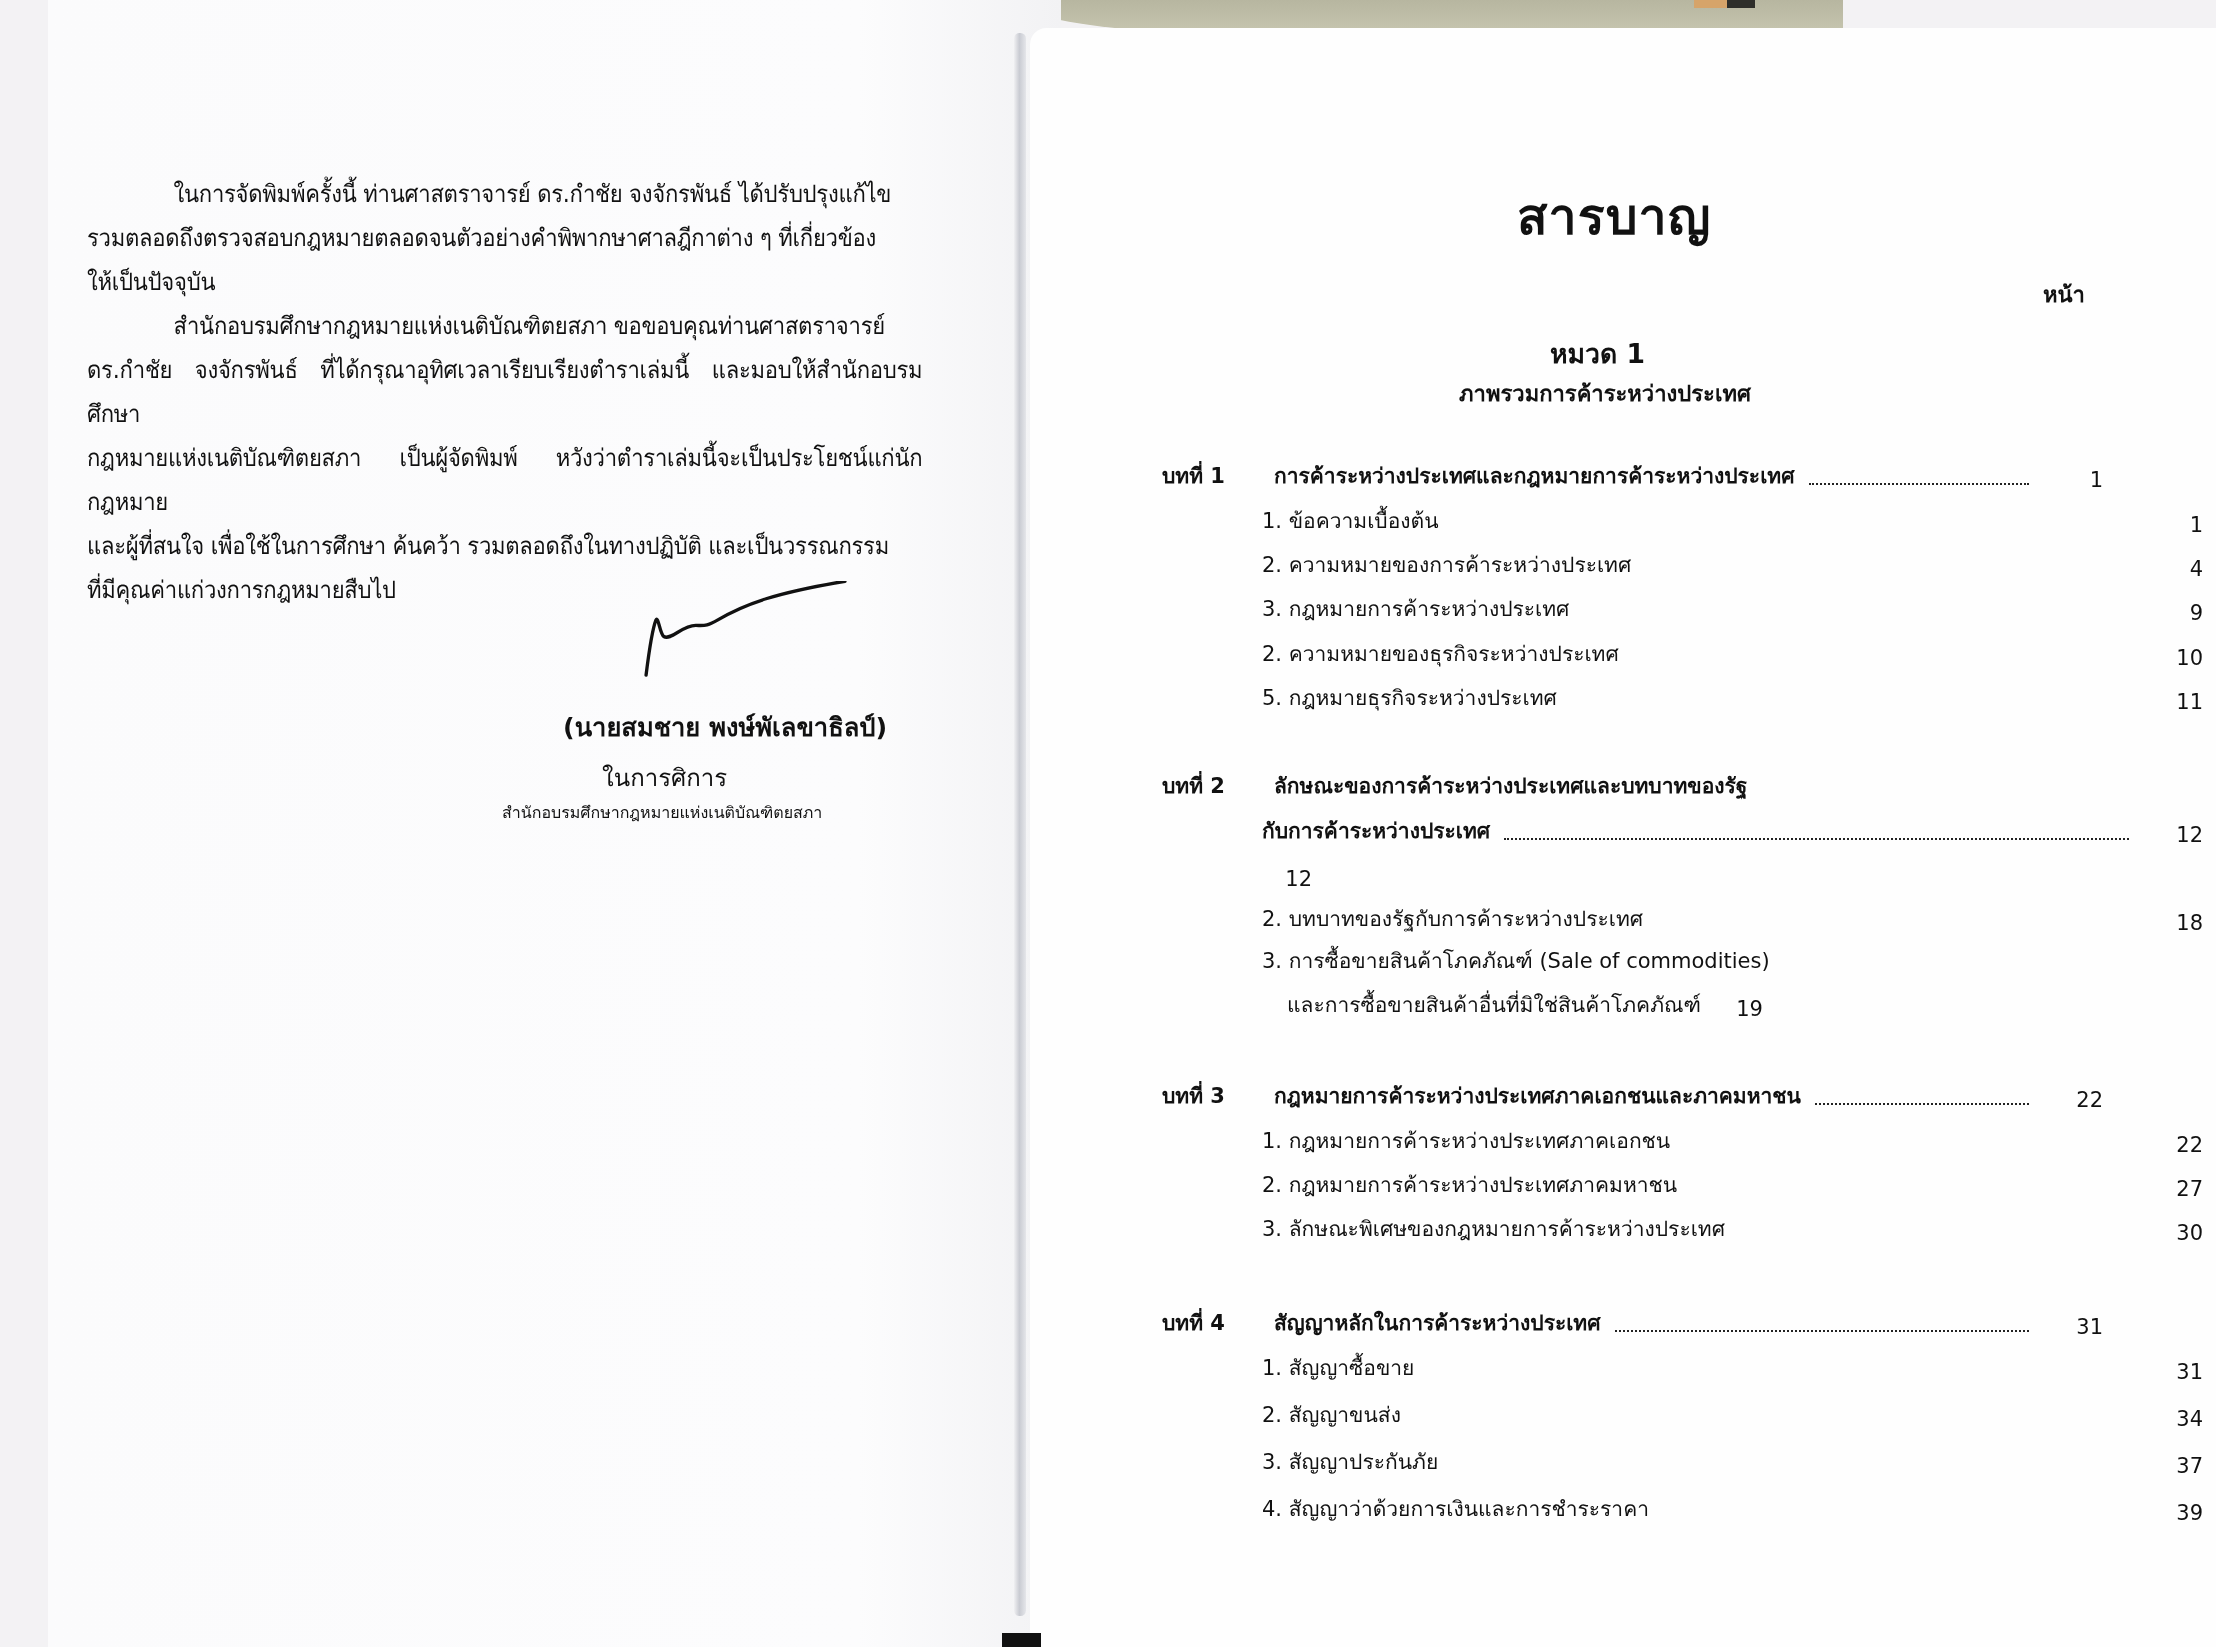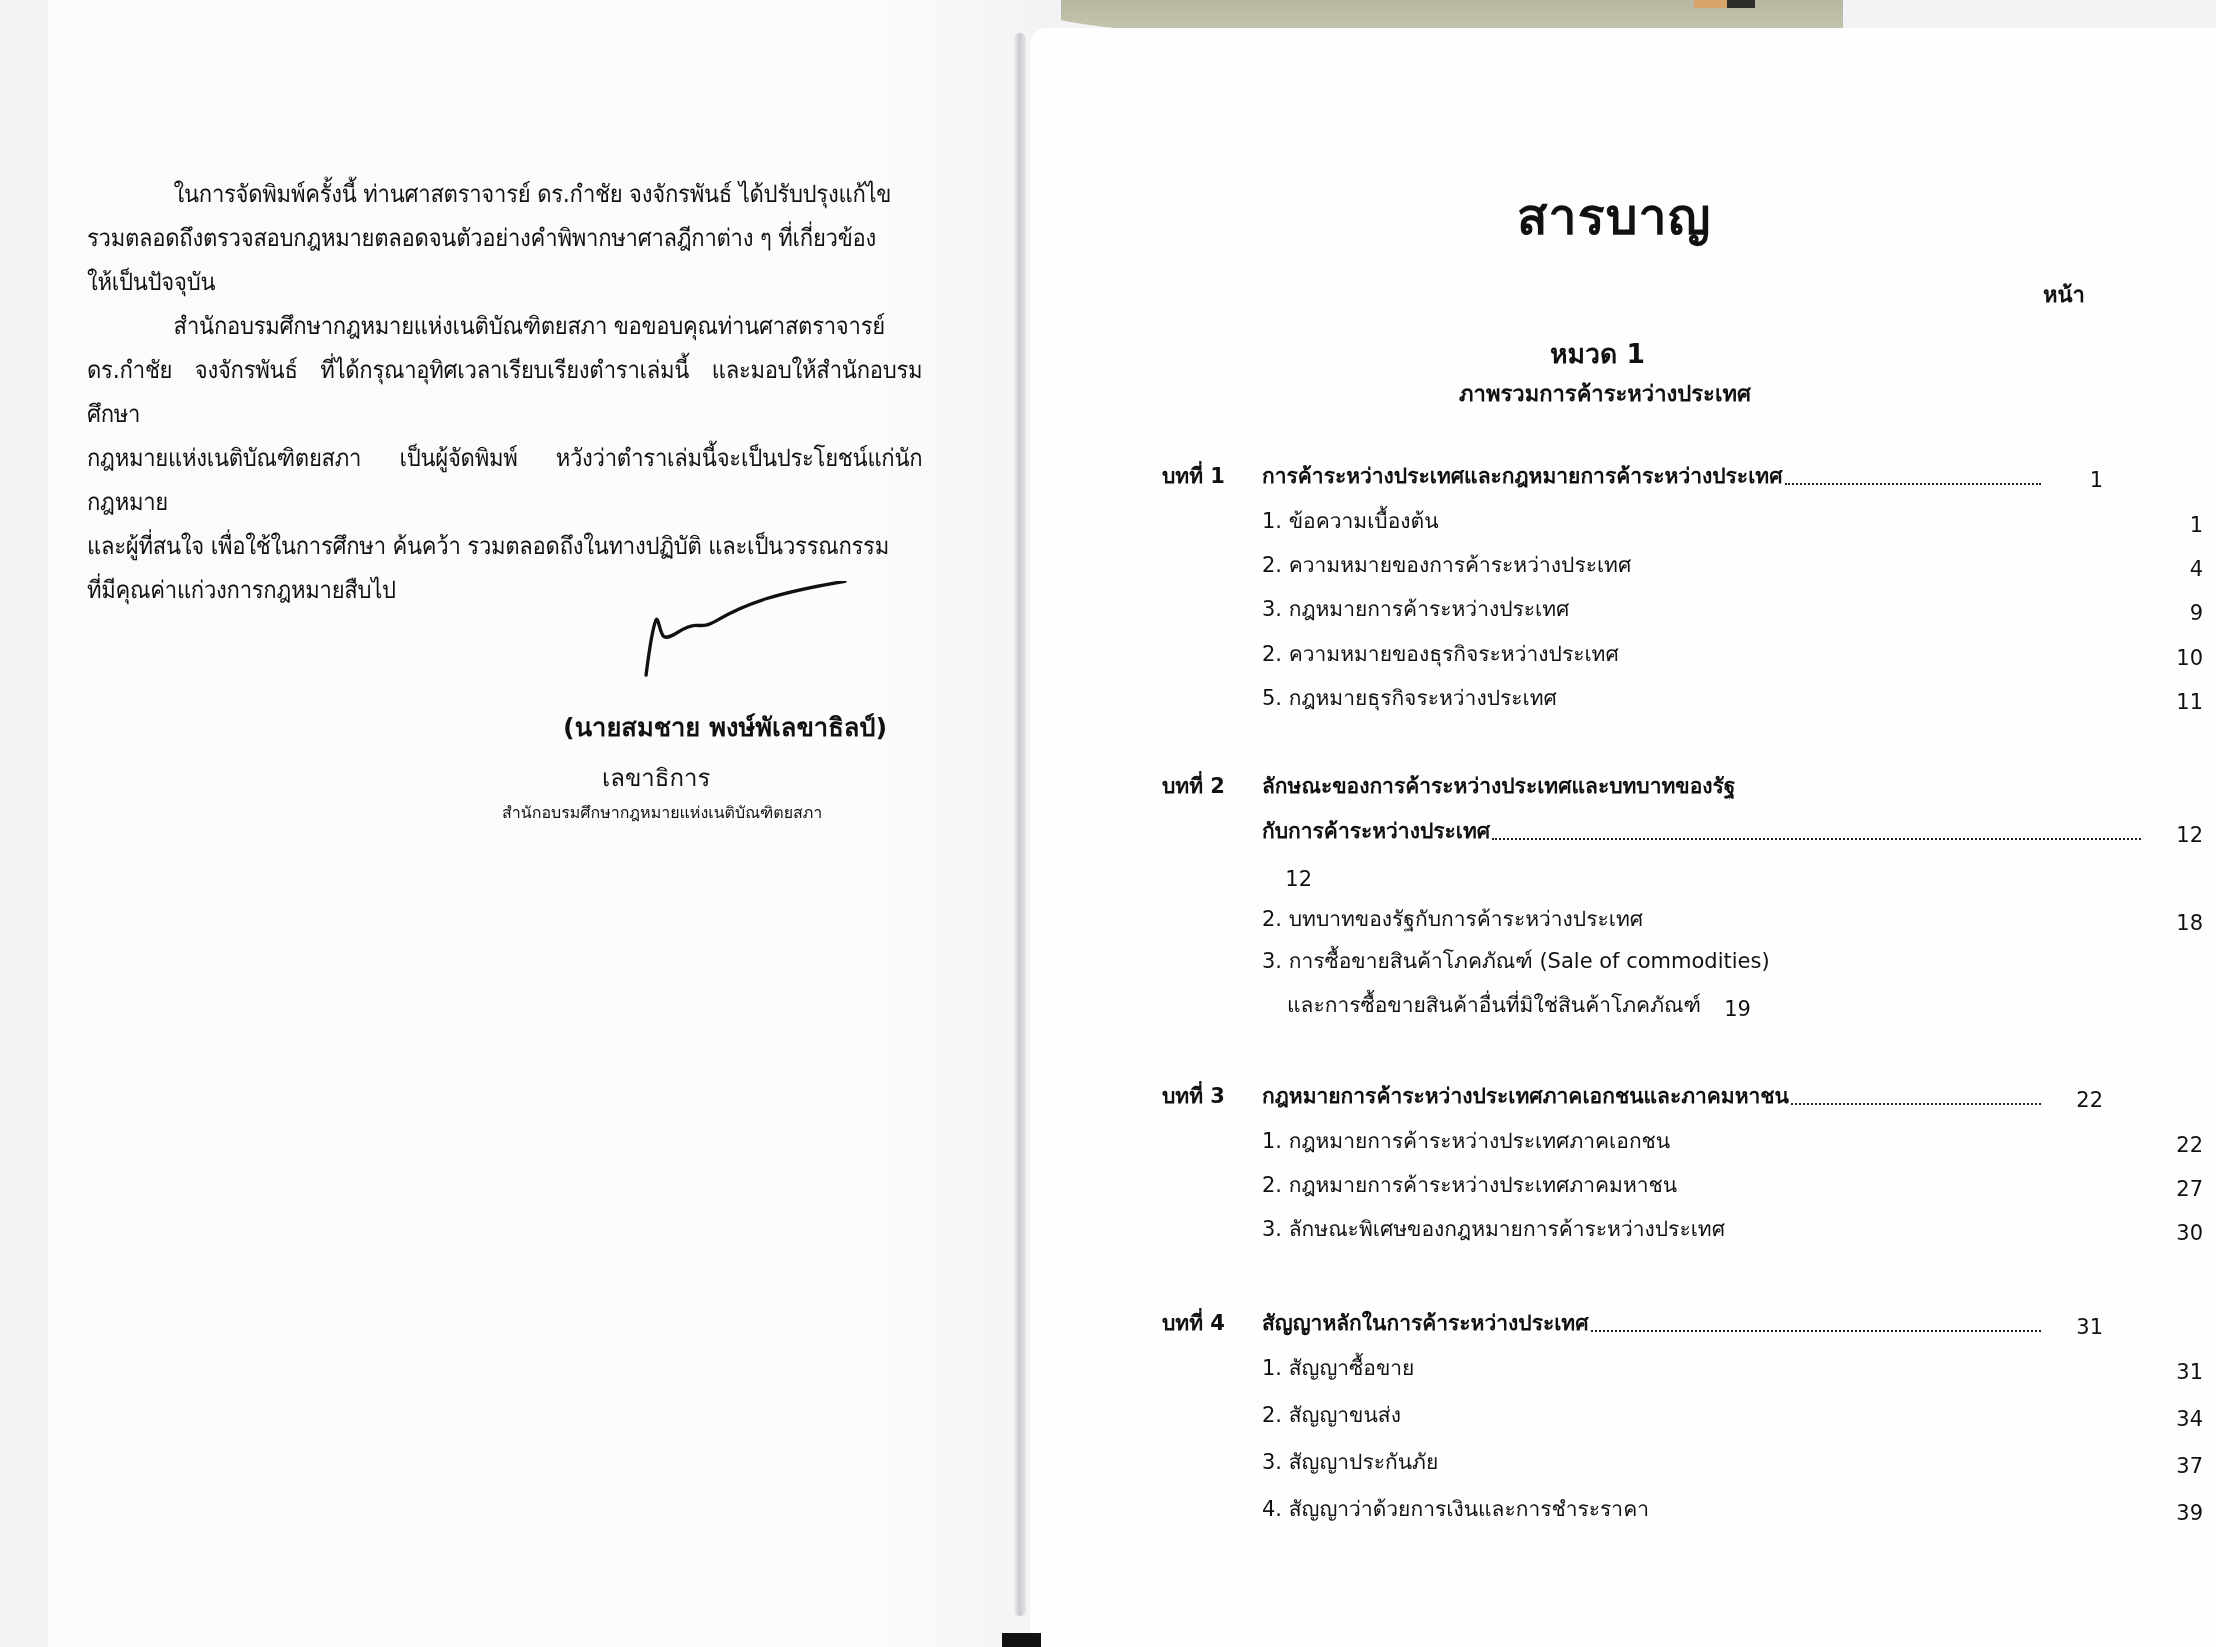--- a/index.html
+++ b/index.html
@@ -66,21 +66,21 @@
       position: absolute; left: 1550px; top: 332px; width: 199px; 
       font-size: 26.6px; font-weight: bold;
     }
     .part-title {
       position: absolute; left: 1439px; top: 376px; width: 332px; text-align: center;
       font-size: 22px; font-weight: bold;
     }
     .toc { position: absolute; left: 1162px; top: 0; width: 941px; }
     .row {
       position: absolute; left: 0; width: 941px; height: 33px;
-      font-size: 21px; display: flex; align-items: flex-end;
+      font-size: 21px; display: flex; align-items: flex-end; gap: 12px;
     }
     .row .ch-label { width: 100px; font-weight: bold; flex: none; }
     .row .ch-title { font-weight: bold; flex: none; white-space: nowrap; }
     .row .leader {
       flex: 1; border-bottom: 2.2px dotted #222; margin: 0 12px 6.6px 2.2px; height: 1.1px;
     }
     .row .pg { width: 50px; text-align: right; flex: none; font-family: "DejaVu Sans", sans-serif; }
     .row.sub { padding-left: 100px; }
     .row.sub .sub-title { flex: 1; white-space: nowrap; }
     .row.sub2 { padding-left: 125px; }
@@ -103,21 +103,21 @@
     <p>ดร.กำชัย จงจักรพันธ์ ที่ได้กรุณาอุทิศเวลาเรียบเรียงตำราเล่มนี้ และมอบให้สำนักอบรมศึกษา</p>
     <p>กฎหมายแห่งเนติบัณฑิตยสภา เป็นผู้จัดพิมพ์ หวังว่าตำราเล่มนี้จะเป็นประโยชน์แก่นักกฎหมาย</p>
     <p>และผู้ที่สนใจ เพื่อใช้ในการศึกษา ค้นคว้า รวมตลอดถึงในทางปฏิบัติ และเป็นวรรณกรรม</p>
     <p>ที่มีคุณค่าแก่วงการกฎหมายสืบไป</p>
   </div>
 
   <svg class="sig-svg" width="221" height="111" viewBox="0 0 400 200">
     <path d="M20 170 C 25 130, 30 90, 38 70 C 42 62, 45 95, 52 100 C 65 108, 85 80, 110 80 C 125 80, 130 82, 150 70 C 200 40, 260 20, 380 0" fill="none" stroke="#111" stroke-width="6" stroke-linecap="round"></path>
   </svg>
   <div class="signer-name">(นายสมชาย  พงษ์พัเลขาธิลป์)</div>
-  <div class="signer-title">เลขาธิการ</div>
+  <div class="signer-title">ในการศิการ</div>
   <div class="signer-org">สำนักอบรมศึกษากฎหมายแห่งเนติบัณฑิตยสภา</div>
 </div>
 
 <div class="gutter"></div>
 
 <div class="page-right"></div>
 
 <div class="toc-title">สารบาญ</div>
 <div class="toc-page-header">หน้า</div>
 <div class="part-num">หมวด 1</div>

